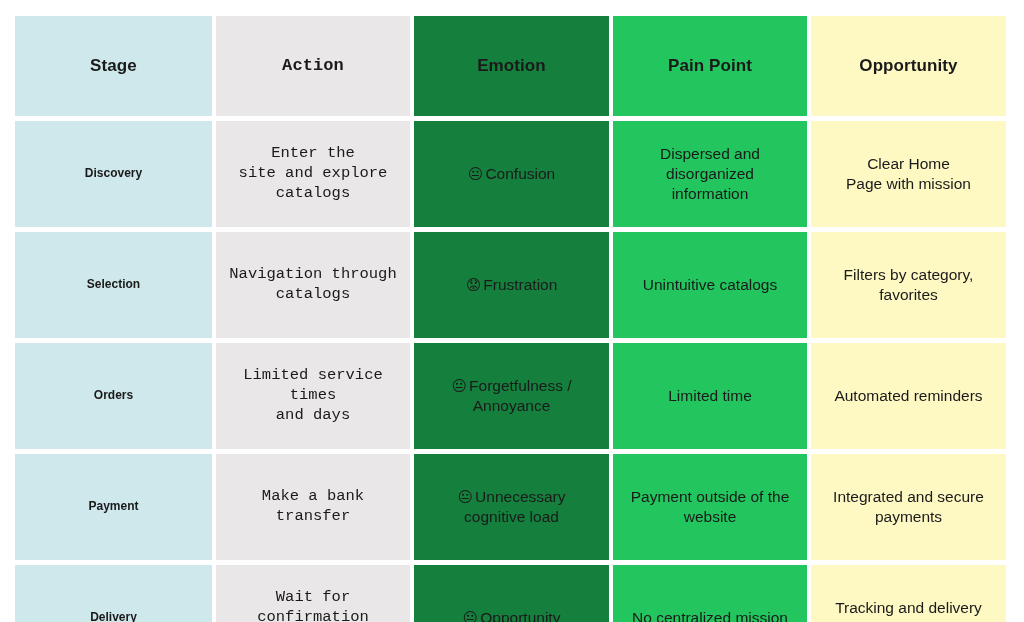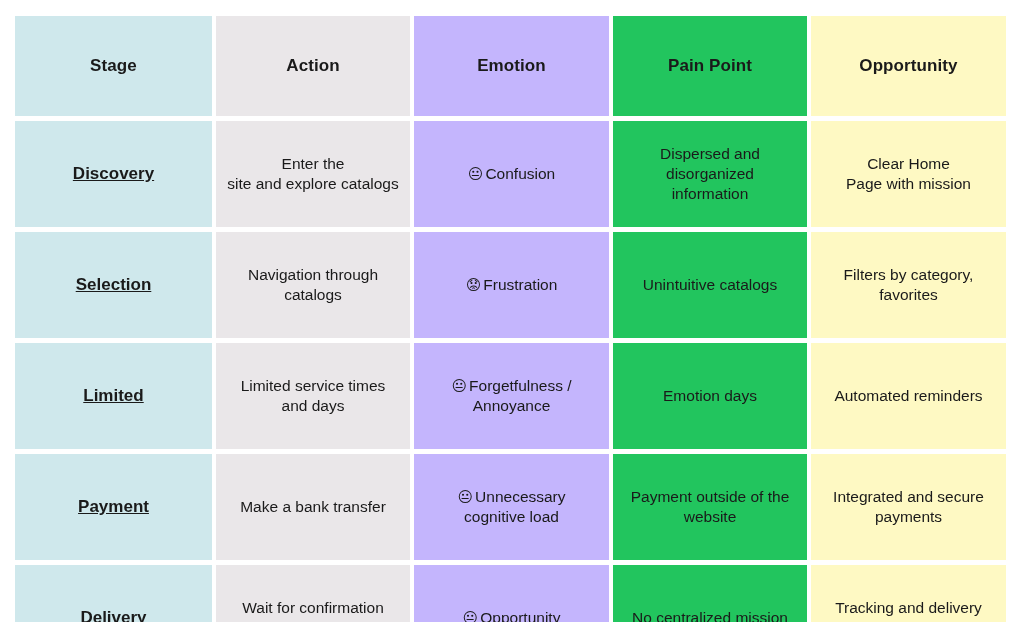--- a/index.html
+++ b/index.html
@@ -55,28 +55,27 @@
   }
 
   
   tr.body-row td {
     height: 86px;
     font-size: 15.5px;
     font-weight: normal;
   }
   tr.body-row td.col-stage {
     font-weight: bold;
-    font-size: 17px;
-    text-decoration: underline;
+    font-size: 12px;
   }
 
   
   .col-stage       { background: #cfe8ec; }
-  .col-action      { background: #eae7e9; }
-  .col-emotion     { background: #c4b5fd; }
+  .col-action      { background: #eae7e9; font-family: Liberation Mono, monospace; }
+  .col-emotion     { background: #15803d; }
   .col-pain        { background: #22c55e; }
   .col-opportunity { background: #fef9c3; }
 
   .emoji {
     font-family: "DejaVu Sans", sans-serif;
     font-size: 15px;
     margin-right: 2px;
   }
   .cell-text { display: inline; text-align: right; }
 </style>
@@ -110,24 +109,24 @@
           <td class="col-opportunity">Clear Home<br>Page with mission</td>
         </tr>
         <tr class="body-row">
           <td class="col-stage">Selection</td>
           <td class="col-action">Navigation through<br>catalogs</td>
           <td class="col-emotion"><span class="emoji">😟</span><span class="cell-text">Frustration</span></td>
           <td class="col-pain">Unintuitive catalogs</td>
           <td class="col-opportunity">Filters by category,<br>favorites</td>
         </tr>
         <tr class="body-row">
-          <td class="col-stage">Limited</td>
+          <td class="col-stage">Orders</td>
           <td class="col-action">Limited service times<br>and days</td>
           <td class="col-emotion"><span class="emoji">😐</span><span class="cell-text">Forgetfulness /<br>Annoyance</span></td>
-          <td class="col-pain">Emotion days</td>
+          <td class="col-pain">Limited time</td>
           <td class="col-opportunity">Automated reminders</td>
         </tr>
         <tr class="body-row">
           <td class="col-stage">Payment</td>
           <td class="col-action">Make a bank transfer</td>
           <td class="col-emotion"><span class="emoji">😐</span><span class="cell-text">Unnecessary<br>cognitive load</span></td>
           <td class="col-pain">Payment outside of the<br>website</td>
           <td class="col-opportunity">Integrated and secure<br>payments</td>
         </tr>
         <tr class="body-row">

